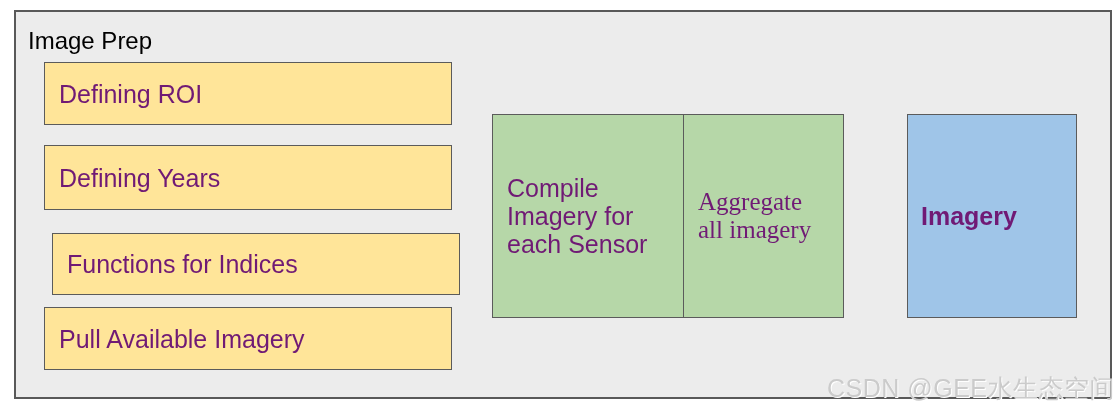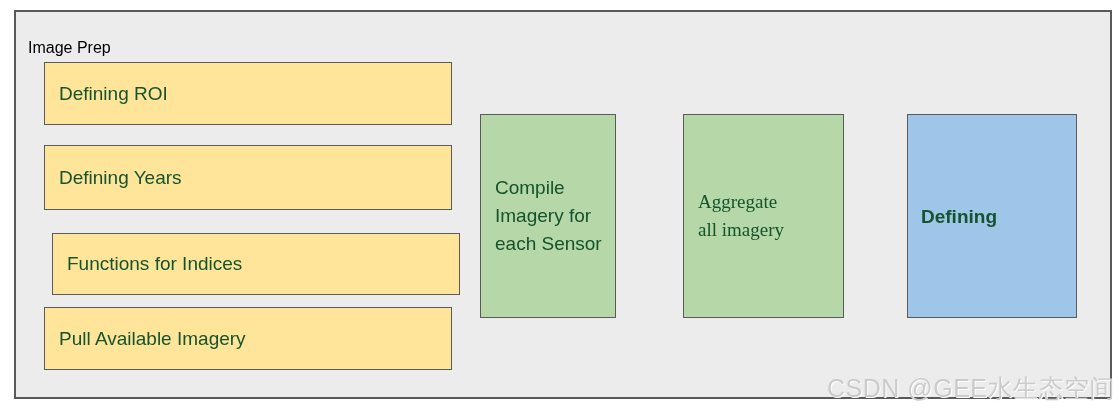--- a/index.html
+++ b/index.html
@@ -21,32 +21,32 @@
     top: 10px;
     width: 1098px;
     height: 389px;
     box-sizing: border-box;
     border: 2px solid #595959;
     background: #ececec;
   }
   .frame-title {
     position: absolute;
     left: 12px;
-    top: 24px;
-    font-size: 16px;
+    top: 17px;
+    font-size: 24px;
     line-height: 24px;
     color: #000000;
   }
   .node {
     position: absolute;
     box-sizing: border-box;
     border: 1px solid #5b5b5b;
     display: flex;
-    color: #14532d;
-    font-size: 19px;
+    color: #701a75;
+    font-size: 25px;
   }
   .ybox {
     background: #ffe599;
     left: 28px;
     width: 408px;
     height: 63px;
     align-items: center;
     padding: 0 10px 0 14px;
     line-height: 24px;
   }
@@ -58,21 +58,21 @@
     top: 102px;
     height: 204px;
     flex-direction: column;
     justify-content: center;
     align-items: flex-start;
     white-space: pre-line;
     line-height: 28px;
     padding: 0 6px 0 14px;
   }
   .gbox { background: #b6d7a8; }
-  .gbox.g1 { left: 464px; width: 136px; }
+  .gbox.g1 { left: 476px; width: 196px; }
   .gbox.g2 { left: 667px; width: 161px; font-family: Liberation Serif, serif; }
   .bbox {
     background: #9fc5e8;
     left: 891px;
     width: 170px;
     line-height: 27px;
     padding: 0 6px 0 13px;
   }
   .bbox .heading { font-weight: bold; }
   .watermark {
@@ -105,20 +105,20 @@
     <div class="node ybox y4">Pull Available Imagery</div>
 
     <div class="node tallbox gbox g1">Compile
 Imagery for
 each Sensor</div>
 
     <div class="node tallbox gbox g2">Aggregate
 all imagery</div>
 
     <div class="node tallbox bbox">
-      <div class="heading">Defining</div>
+      <div class="heading">Imagery</div>
     </div>
 
   </div>
 
   <div class="watermark">CSDN @GEE水生态空间</div>
 
 </div>
 
 </body></html>

